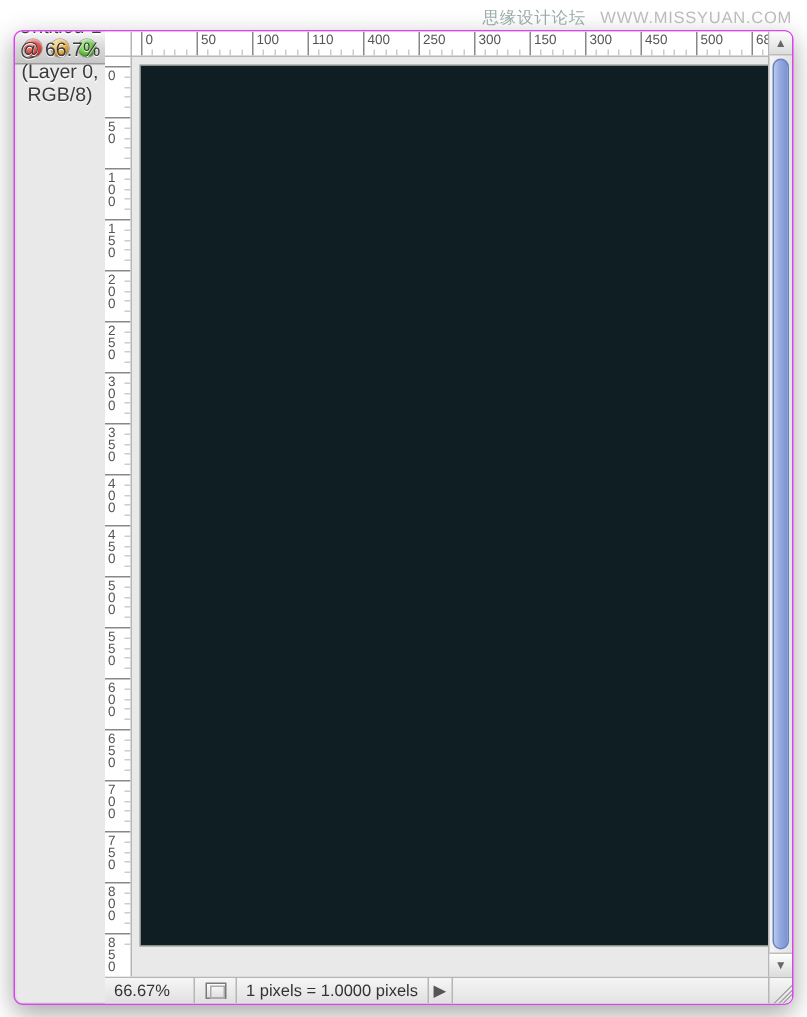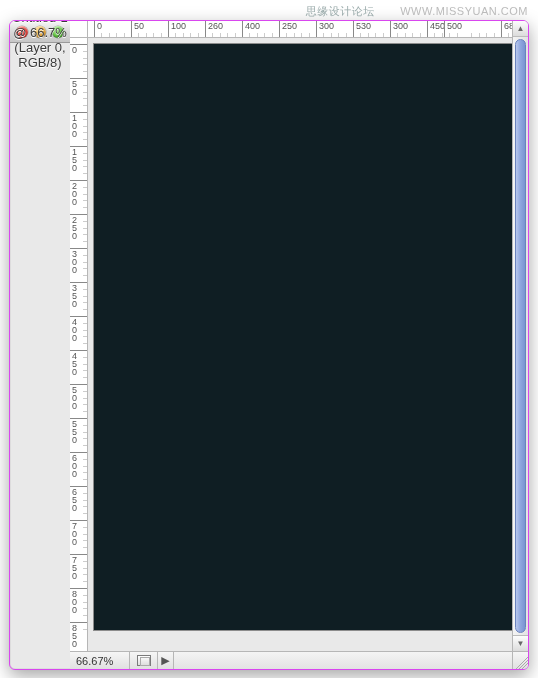--- a/index.html
+++ b/index.html
@@ -15,21 +15,21 @@
   }
   .watermark {
     position: absolute;
     top: 4px;
     right: 10px;
     font-size: 11px;
     color: #bbb;
     letter-spacing: 0.5px;
     z-index: 50;
   }
-  .watermark .cn { color: #9aa; margin-right: 22px; font-family: Liberation Serif, serif; }
+  .watermark .cn { color: #9aa; margin-right: 6px; font-family: Liberation Serif, serif; }
   .window {
     position: absolute;
     left: 9px;
     top: 20px;
     width: 520px;
     height: 650px;
     border: 1px solid #d946ef;
     border-radius: 6px;
     box-shadow: 0 6px 18px rgba(0,0,0,0.35), 0 0 0 1px rgba(0,0,0,0.05) inset;
     background: #e9e9e9;
@@ -257,56 +257,56 @@
         <div class="tick" style="left: 43px;">50</div>
         <div class="tick minor" style="left: 50.4px;"></div>
         <div class="tick minor" style="left: 57.8px;"></div>
         <div class="tick minor" style="left: 65.2px;"></div>
         <div class="tick minor" style="left: 72.6px;"></div>
         <div class="tick" style="left: 80px;">100</div>
         <div class="tick minor" style="left: 87.4px;"></div>
         <div class="tick minor" style="left: 94.8px;"></div>
         <div class="tick minor" style="left: 102.2px;"></div>
         <div class="tick minor" style="left: 109.6px;"></div>
-        <div class="tick" style="left: 117px;">260</div>
+        <div class="tick" style="left: 117px;">110</div>
         <div class="tick minor" style="left: 124.4px;"></div>
         <div class="tick minor" style="left: 131.8px;"></div>
         <div class="tick minor" style="left: 139.2px;"></div>
         <div class="tick minor" style="left: 146.6px;"></div>
         <div class="tick" style="left: 154px;">400</div>
         <div class="tick minor" style="left: 161.4px;"></div>
         <div class="tick minor" style="left: 168.8px;"></div>
         <div class="tick minor" style="left: 176.2px;"></div>
         <div class="tick minor" style="left: 183.6px;"></div>
         <div class="tick" style="left: 191px;">250</div>
         <div class="tick minor" style="left: 198.4px;"></div>
         <div class="tick minor" style="left: 205.8px;"></div>
         <div class="tick minor" style="left: 213.2px;"></div>
         <div class="tick minor" style="left: 220.6px;"></div>
         <div class="tick" style="left: 228px;">300</div>
         <div class="tick minor" style="left: 235.4px;"></div>
         <div class="tick minor" style="left: 242.8px;"></div>
         <div class="tick minor" style="left: 250.2px;"></div>
         <div class="tick minor" style="left: 257.6px;"></div>
-        <div class="tick" style="left: 265px;">530</div>
+        <div class="tick" style="left: 265px;">150</div>
         <div class="tick minor" style="left: 272.4px;"></div>
         <div class="tick minor" style="left: 279.8px;"></div>
         <div class="tick minor" style="left: 287.2px;"></div>
         <div class="tick minor" style="left: 294.6px;"></div>
         <div class="tick" style="left: 302px;">300</div>
         <div class="tick minor" style="left: 309.4px;"></div>
         <div class="tick minor" style="left: 316.8px;"></div>
         <div class="tick minor" style="left: 324.2px;"></div>
         <div class="tick minor" style="left: 331.6px;"></div>
         <div class="tick" style="left: 339px;">450</div>
         <div class="tick minor" style="left: 346.4px;"></div>
         <div class="tick minor" style="left: 353.8px;"></div>
         <div class="tick minor" style="left: 361.2px;"></div>
         <div class="tick minor" style="left: 368.6px;"></div>
-        <div class="tick" style="left: 356px;">500</div>
+        <div class="tick" style="left: 376px;">500</div>
         <div class="tick minor" style="left: 383.4px;"></div>
         <div class="tick minor" style="left: 390.8px;"></div>
         <div class="tick minor" style="left: 398.2px;"></div>
         <div class="tick minor" style="left: 405.6px;"></div>
         <div class="tick" style="left: 413px;">680</div>
         <div class="tick minor" style="left: 420.4px;"></div>
         <div class="tick minor" style="left: 427.8px;"></div>
         <div class="tick minor" style="left: 435.2px;"></div>
         <div class="tick minor" style="left: 442.6px;"></div>
         <div class="tick" style="left: 474px;">60</div>
@@ -485,20 +485,21 @@
       <div class="arrow up">▲</div>
       <div class="thumb"></div>
       <div class="arrow down">▼</div>
     </div>
 
     <div class="statusrow">
       <div class="cell zoom">66.67%</div>
       <div class="cell preview">
         <div class="pv"></div>
       </div>
+      <div class="cell info">1 pixels = 1.0000 pixels</div>
       <div class="cell expand">▶</div>
       <div class="htrack"></div>
       <div class="corner"></div>
     </div>
 
   </div>
 
 </div>
 
 </body></html>

